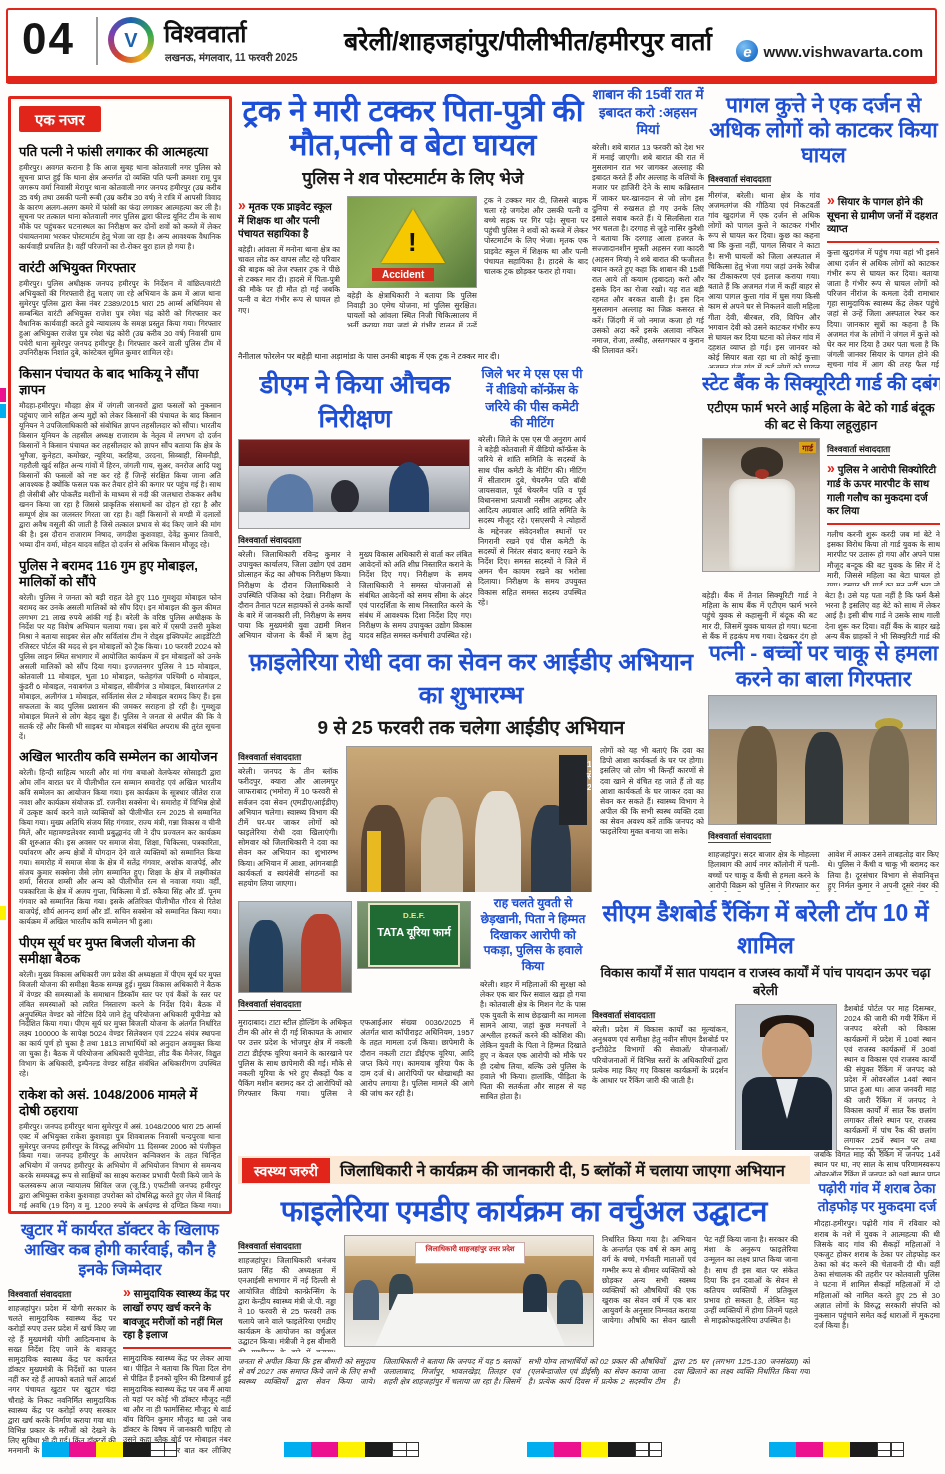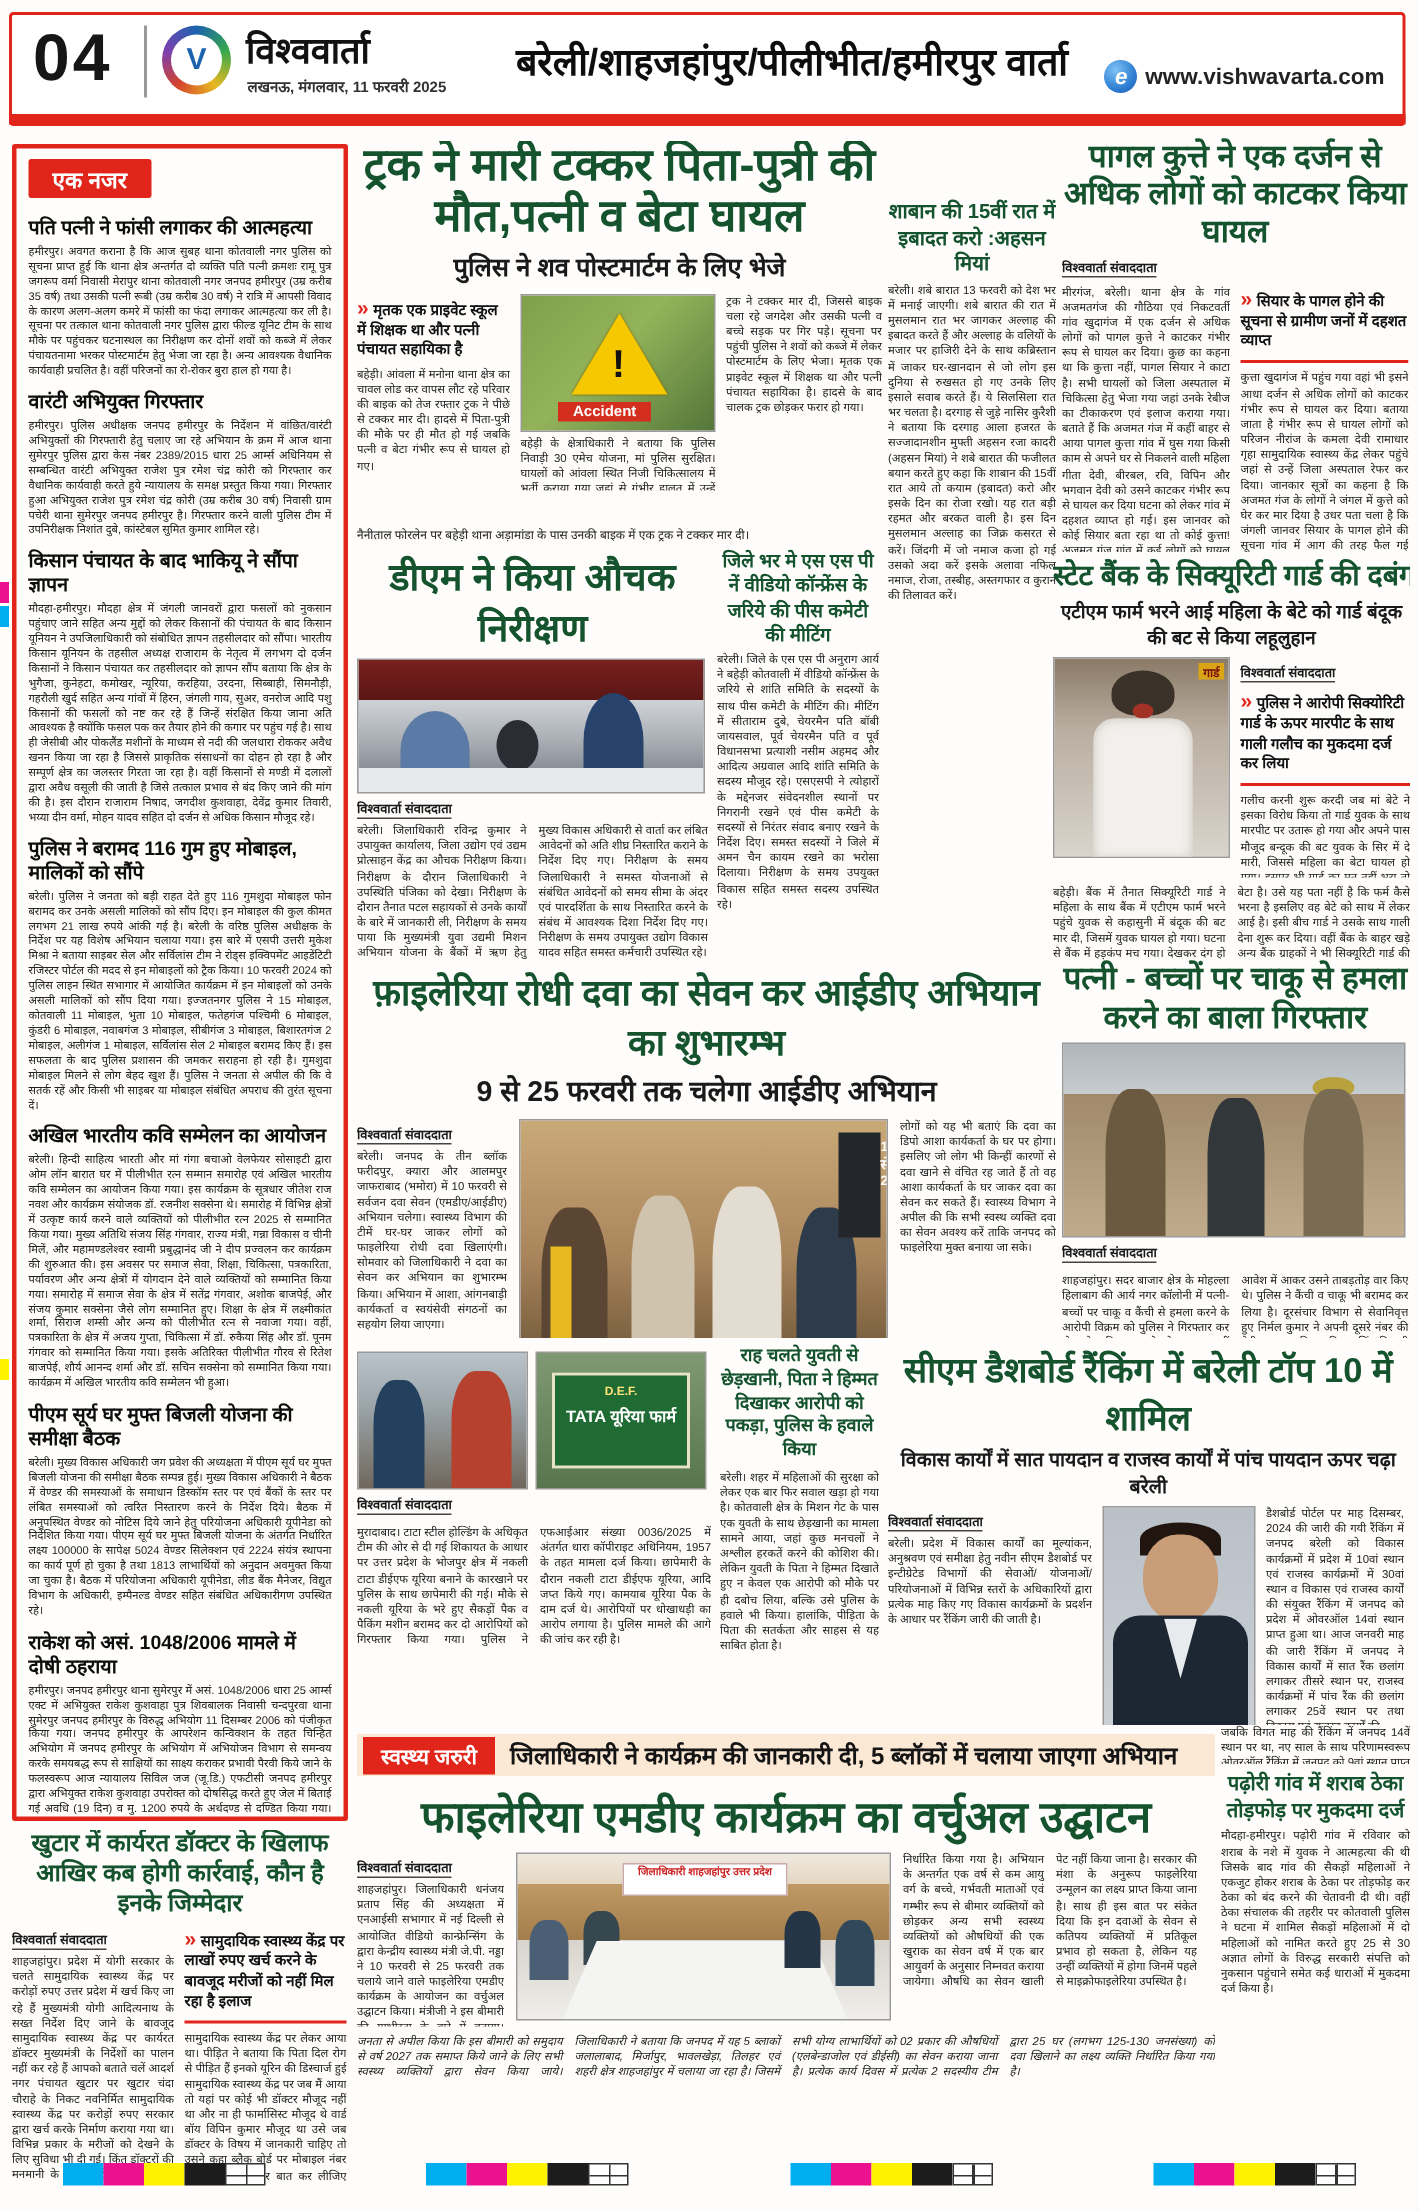--- a/index.html
+++ b/index.html
@@ -17,21 +17,21 @@
                 font-weight:800; font-size:20px; color:#1c63ae; }
   .brand { position:absolute; left:156px; top:6px; font-size:24px; font-weight:800; color:#111; }
   .dateline { position:absolute; left:157px; top:40px; font-size:10px; font-weight:700; color:#333; }
   .edition { position:absolute; left:305px; top:13px; width:430px; text-align:center; font-size:25px; font-weight:800; color:#0d0d0d; }
   .website { position:absolute; right:12px; top:30px; display:flex; align-items:center; gap:5px; }
   .website .eicon { width:22px; height:22px; border-radius:50%; background:radial-gradient(circle at 35% 30%, #7ec2f4, #2f7fd3 60%, #1a5fae);
                     color:#fff; font-weight:800; font-size:15px; display:flex; align-items:center; justify-content:center; font-style:italic; }
   .website .url { font-size:15px; font-weight:800; color:#222; }
 
   
-  .hl { font-weight:800; color:#14532d; }
+  .hl { font-weight:800; color:#1d4ed8; }
   .bod { font-size:7.6px; line-height:1.34; text-align:justify; color:#222; }
   .byl { display:inline-block; font-size:8.6px; font-weight:800; border-bottom:1px solid #444; margin:2px 0 3px; }
   .quote { font-size:10px; font-weight:800; line-height:1.32; color:#111; }
   .quote .bullet { color:#e1251b; font-size:14px; font-weight:800; margin-right:3px; }
   .quote.redline { border-bottom:2.5px solid #e1251b; padding-bottom:6px; margin-bottom:5px; }
   .cols2 { columns:2; column-gap:8px; }
   .cols4 { columns:4; column-gap:8px; }
   .clip { overflow:hidden; }
 
   
@@ -58,21 +58,21 @@
   .truck-tail { position:absolute; left:238px; top:352px; width:348px; height:12px; font-size:8px; overflow:hidden; color:#222; }
 
   
   .ph { border:1px solid #9a9a9a; position:relative; overflow:hidden; }
   .ph-accident { width:130px; height:92px; background:linear-gradient(135deg,#7fa04a,#93b35a 45%,#54763a); }
   .tri { position:absolute; left:33px; top:12px; width:0; height:0; border-left:32px solid transparent; border-right:32px solid transparent; border-bottom:54px solid #f6c800; filter:drop-shadow(0 0 1px #7a6000); }
   .tri-ex { position:absolute; left:60px; top:30px; font-size:26px; font-weight:800; color:#111; }
   .acc-label { position:absolute; left:24px; bottom:6px; background:#d42f1e; color:#fff; font-size:10px; font-weight:700; padding:1px 10px; }
 
   
-  .shaban { position:absolute; left:592px; top:86px; width:112px; height:280px; overflow:hidden;margin-top:46px; }
+  .shaban { position:absolute; left:592px; top:86px; width:112px; height:280px; overflow:hidden; }
   .shaban .hl { font-size:13.5px; text-align:center; line-height:1.3; }
   .shaban .bod { margin-top:4px; }
 
   
   .dog { position:absolute; left:708px; top:92px; width:231px; height:276px; overflow:hidden; }
   .dog .hl { font-size:21px; text-align:center; line-height:1.2; }
   .dog-row { display:flex; gap:7px; margin-top:2px; }
   .dog-row .c { width:112px; }
 
   
@@ -128,21 +128,21 @@
   .ph-knife .cap { position:absolute; left:166px; top:22px; width:28px; height:14px; border-radius:50%; background:#b8a23e; }
   .knife .bod-wrap { margin-top:4px; height:70px; }
 
   
   .urea { position:absolute; left:238px; top:896px; width:236px; height:256px; overflow:hidden; }
   .urea .hl { font-size:20px; text-align:center; line-height:1.2; }
   .urea-ph-row { display:flex; gap:5px; margin-top:5px; }
   .ph-urea1 { width:114px; height:92px; background:linear-gradient(180deg,#b9c3c9 0%,#9aa4a9 40%,#70675c 100%); }
   .ph-urea1 .u1 { position:absolute; left:10px; top:18px; width:34px; height:74px; border-radius:40% 40% 0 0; background:#23415f; }
   .ph-urea1 .u2 { position:absolute; left:62px; top:12px; width:40px; height:80px; border-radius:40% 40% 0 0; background:#b5412e; }
-  .ph-urea2 { width:114px; height:92px; background:linear-gradient(180deg,#7f9974 0%,#57764e 100%); display:flex; align-items:center; justify-content:center; }
+  .ph-urea2 { width:114px; height:68px; background:linear-gradient(180deg,#7f9974 0%,#57764e 100%); display:flex; align-items:center; justify-content:center; }
   .urea-sign { width:92px; height:64px; background:#1f6b33; border:2px solid #e8e3c8; color:#fff; text-align:center; padding-top:6px; }
   .urea-sign .s1 { font-size:8px; font-weight:700; color:#ffe27a; }
   .urea-sign .s2 { font-size:11px; font-weight:800; margin-top:4px; }
   .urea .bod-wrap { margin-top:4px; height:98px; }
 
   
   .harass { position:absolute; left:480px; top:896px; width:106px; height:256px; overflow:hidden; }
   .harass .hl { font-size:12px; text-align:center; line-height:1.32; }
   .harass .bod { margin-top:5px; }
 

